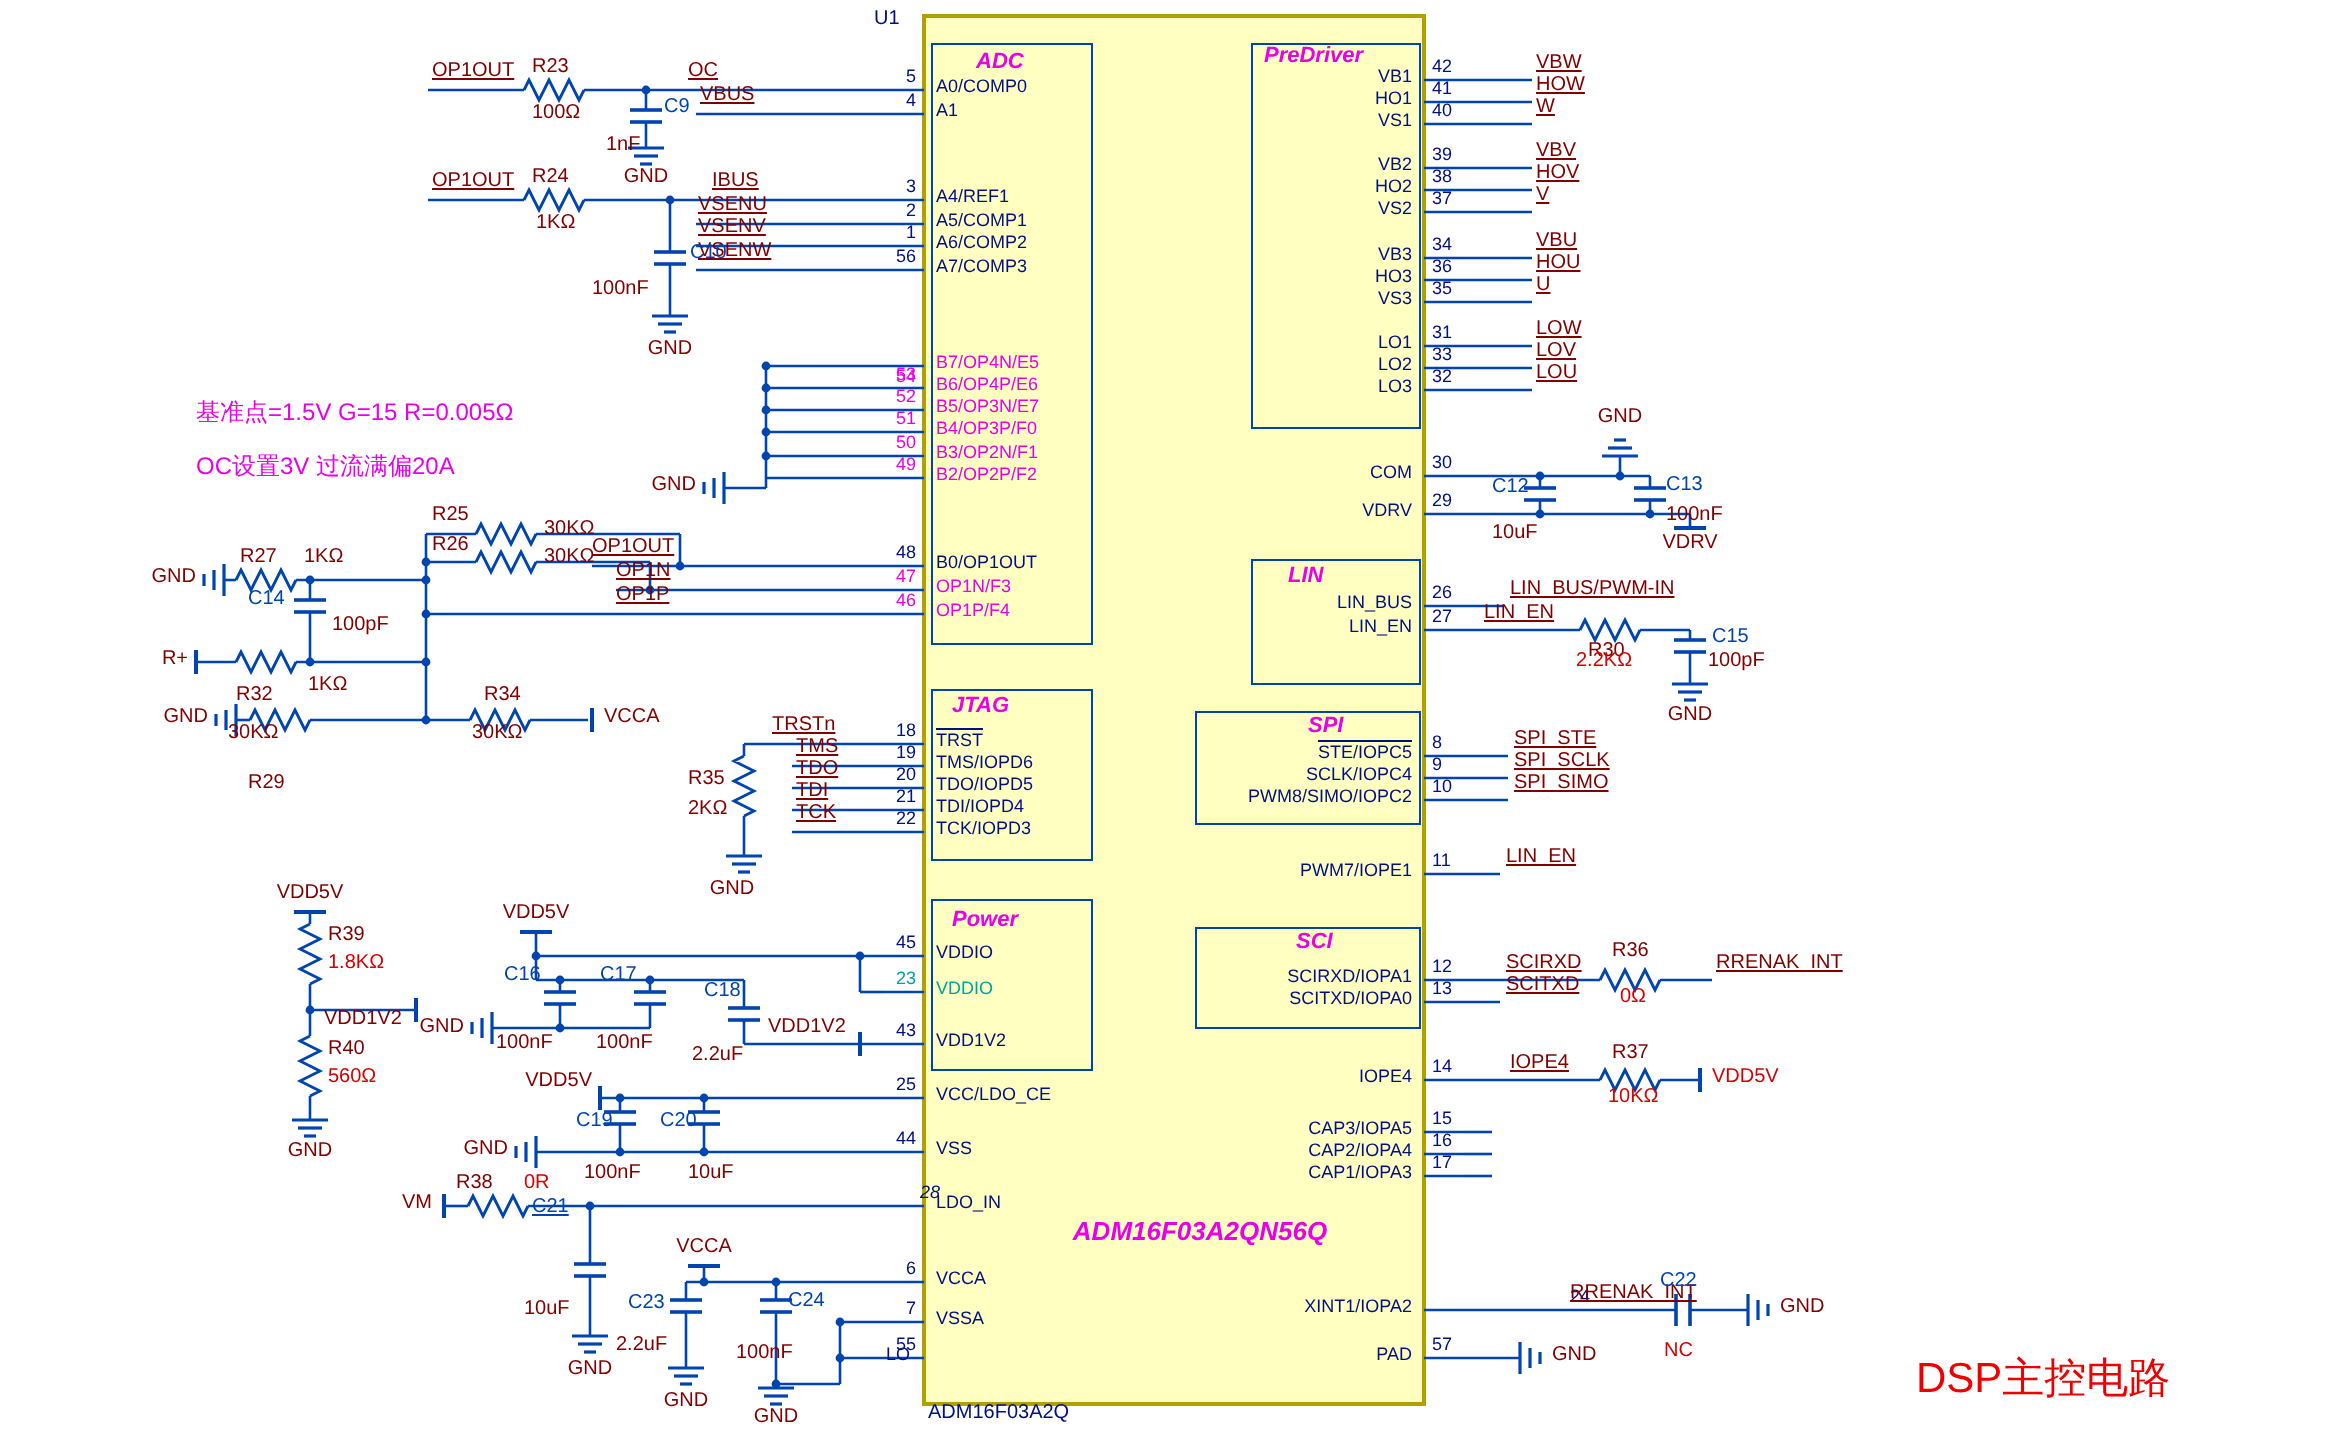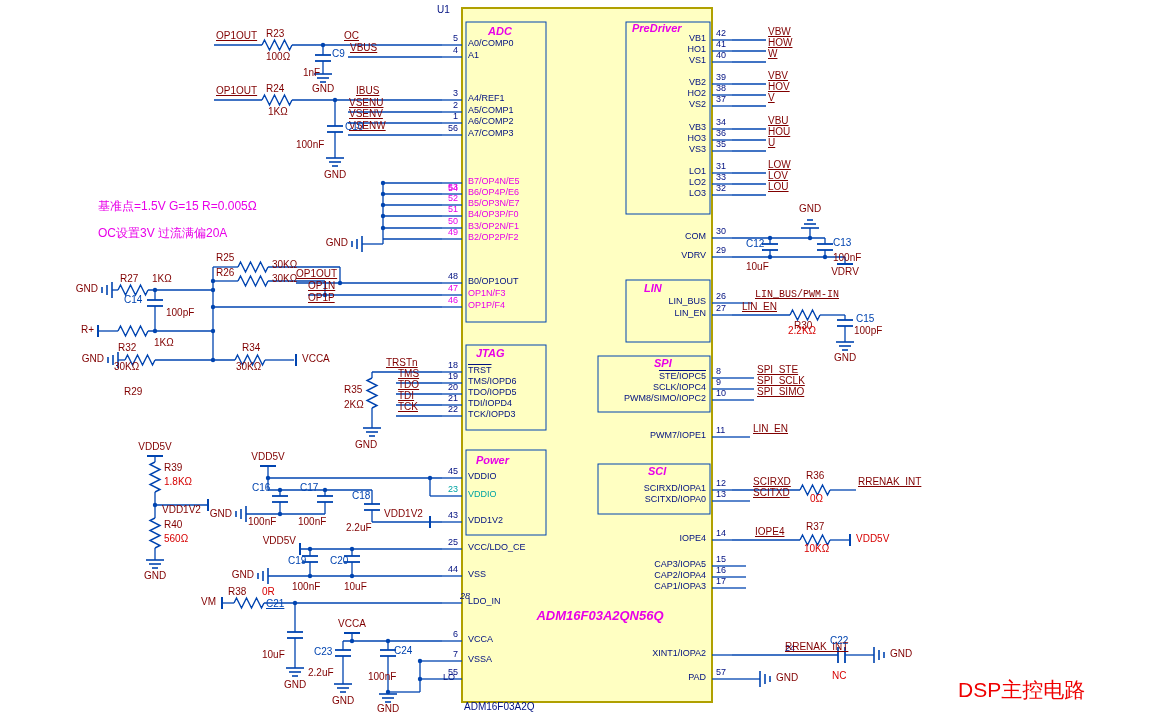--- a/index.html
+++ b/index.html
@@ -510,21 +510,21 @@
       <span class="t net" style="left: 768px; top: 49px;">W</span>
       <span class="t net" style="left: 768px; top: 71px;">VBV</span>
       <span class="t net" style="left: 768px; top: 82px;">HOV</span>
       <span class="t net" style="left: 768px; top: 93px;">V</span>
       <span class="t net" style="left: 768px; top: 116px;">VBU</span>
       <span class="t net" style="left: 768px; top: 127px;">HOU</span>
       <span class="t net" style="left: 768px; top: 138px;">U</span>
       <span class="t net" style="left: 768px; top: 160px;">LOW</span>
       <span class="t net" style="left: 768px; top: 171px;">LOV</span>
       <span class="t net" style="left: 768px; top: 182px;">LOU</span>
-      <span class="t net" style="left: 755px; top: 290px; font-family: Liberation Mono, monospace;">LIN_BUS/PWM-IN</span>
+      <span class="t net" style="left: 755px; top: 290px;">LIN_BUS/PWM-IN</span>
       <span class="t net" style="left: 742px; top: 302px;">LIN_EN</span>
       <span class="t net" style="left: 757px; top: 365px;">SPI_STE</span>
       <span class="t net" style="left: 757px; top: 376px;">SPI_SCLK</span>
       <span class="t net" style="left: 757px; top: 387px;">SPI_SIMO</span>
       <span class="t net" style="left: 753px; top: 424px;">LIN_EN</span>
       <span class="t net" style="left: 753px; top: 477px;">SCIRXD</span>
       <span class="t net" style="left: 858px; top: 477px;">RRENAK_INT</span>
       <span class="t net" style="left: 753px; top: 488px;">SCITXD</span>
       <span class="t net" style="left: 755px; top: 527px;">IOPE4</span>
       <span class="t net" style="left: 785px; top: 642px;">RRENAK_INT</span>

